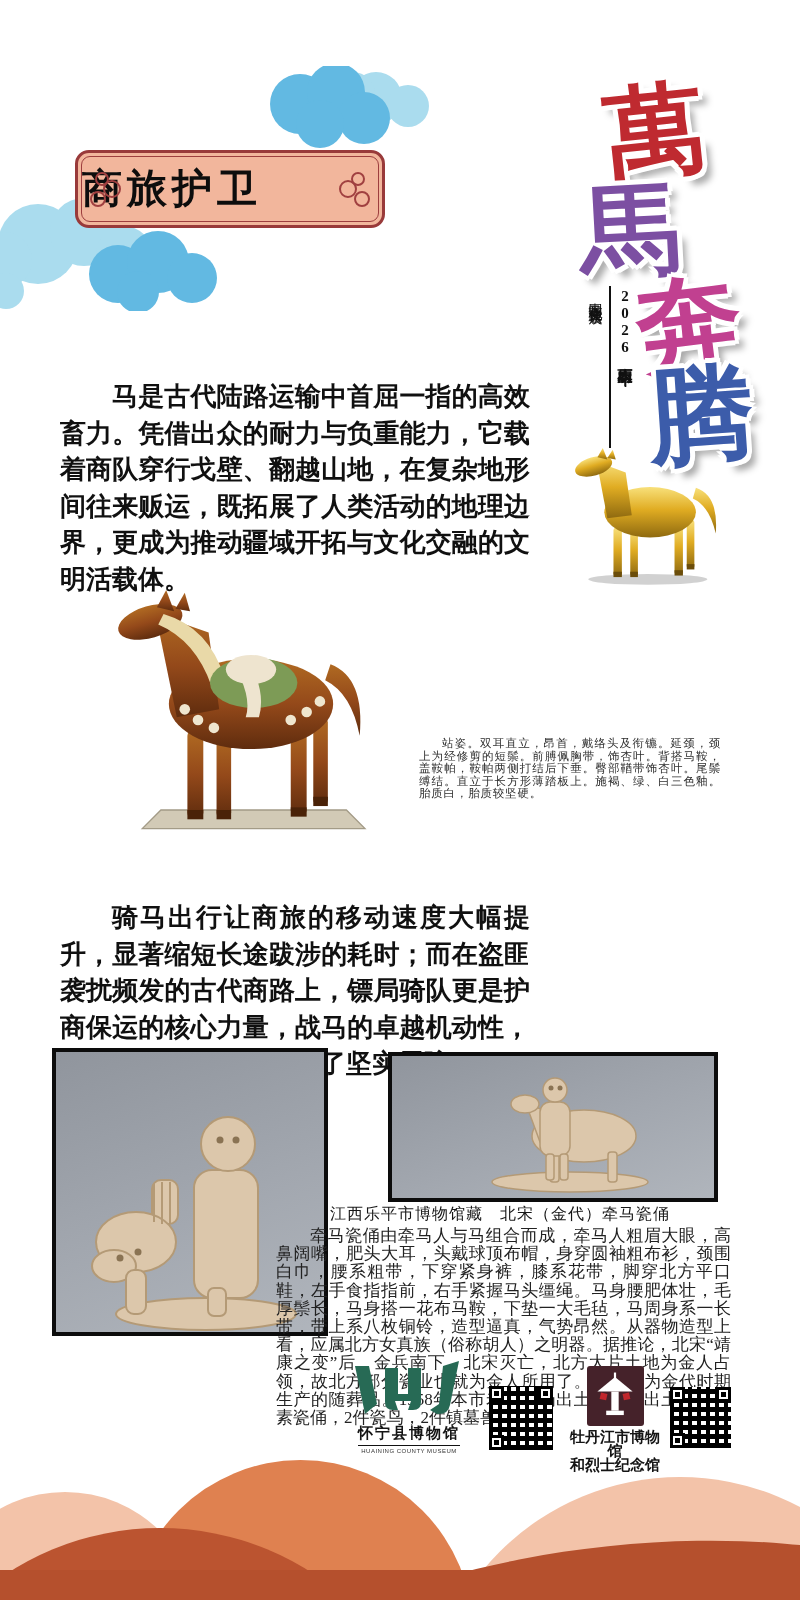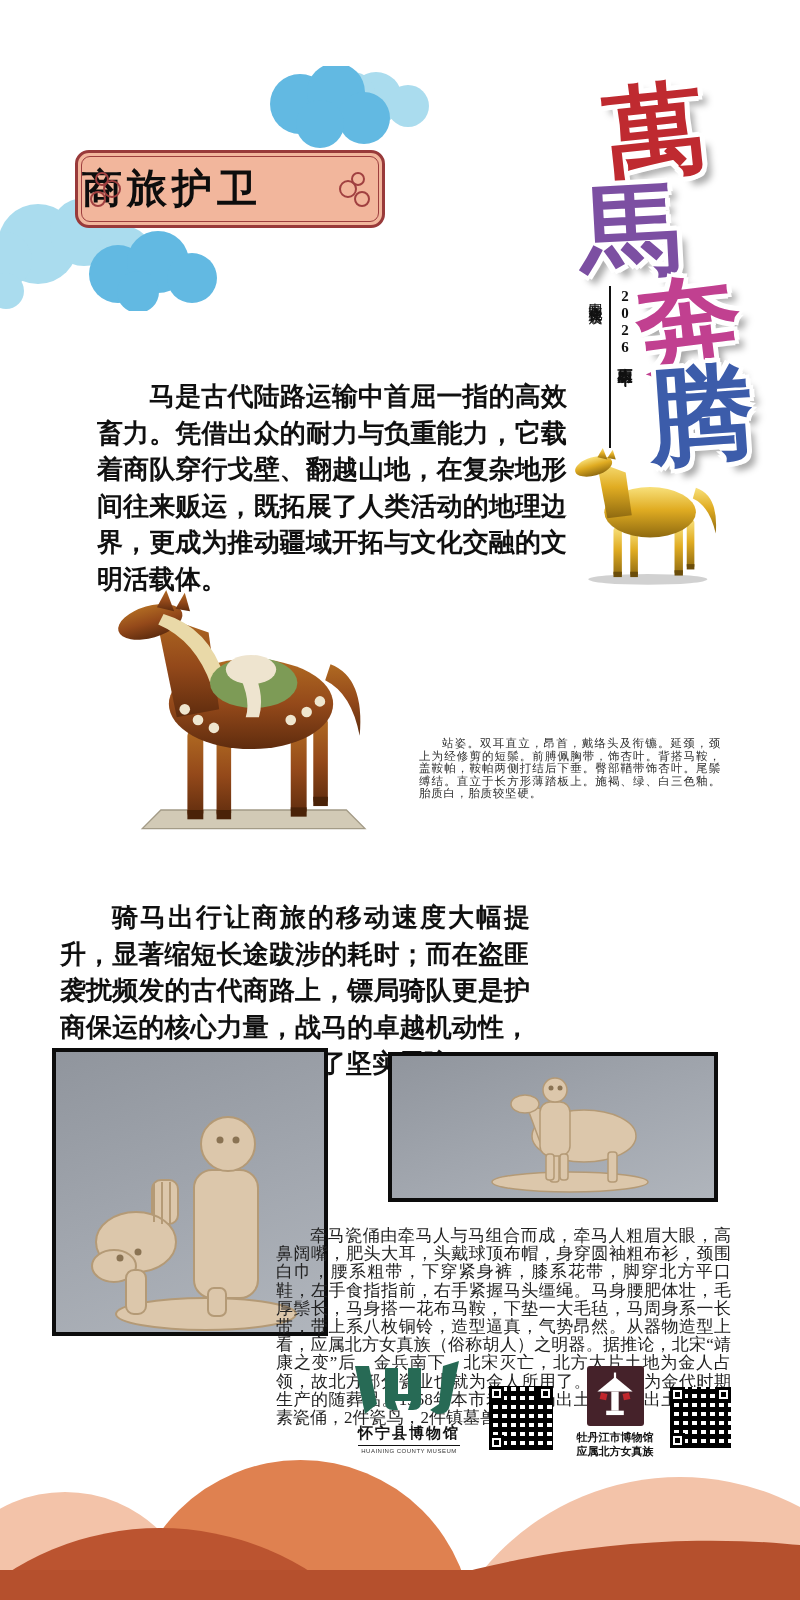--- a/index.html
+++ b/index.html
@@ -32,21 +32,21 @@
   .v{writing-mode:vertical-rl;text-orientation:upright;}
   .year-col{left:615px;top:288px;height:132px;font-weight:700;font-size:15px;color:#111;
             letter-spacing:1px;font-family:"Liberation Serif",serif;}
   .series-col{left:586px;top:292px;height:158px;font-size:14px;color:#111;letter-spacing:1px;
             font-family:"Liberation Serif",serif;}
   .v-divider{left:609px;top:286px;width:2px;height:162px;background:#111;}
 
   
   .para{position:absolute;left:60px;width:470px;font-size:26px;line-height:36.5px;color:#101010;
         font-weight:600;text-align:justify;text-indent:2em;letter-spacing:0;}
-  .para1{top:352px;margin-left:37px;}
+  .para1{top:352px;}
   .para2{top:855px;margin-top:44px;}
 
   
   .sancai-photo{left:92px;top:582px;width:318px;height:252px;}
   .cap1{left:410px;top:692px;width:296px;text-align:center;font-size:15px;color:#1c1c1c;
         font-family:"Liberation Serif",serif;letter-spacing:2px;}
   .desc1{left:404px;top:722px;width:302px;font-size:11.5px;line-height:12.6px;color:#2e2e2e;
         font-family:"Liberation Serif",serif;text-align:justify;text-indent:2em;letter-spacing:.8px;}
 
   
@@ -69,21 +69,21 @@
         repeating-linear-gradient(0deg,#000 0 5px,#fff 5px 9px);}
   .qr .finder{position:absolute;width:15px;height:15px;background:#fff;border:3px solid #000;
         box-sizing:border-box;}
   .qr .finder::after{content:'';position:absolute;inset:2px;background:#000;}
   .qr .f-tl{left:0;top:0;} .qr .f-tr{right:0;top:0;} .qr .f-bl{left:0;bottom:0;}
   .qr1{left:489px;top:1386px;width:64px;height:64px;}
   .qr2{left:670px;top:1387px;width:61px;height:61px;}
   .logo2{left:568px;top:1366px;width:94px;text-align:center;}
   .logo2 .mark{width:57px;height:60px;margin:0 auto;background:#45222a;border-radius:3px;
         display:flex;align-items:center;justify-content:center;}
-  .logo2 .l1,.logo2 .l2{font-size:11px;color:#141414;font-weight:700;line-height:14px;
+  .logo2 .l1,.logo2 .l2{font-size:15px;color:#141414;font-weight:700;line-height:14px;
         font-family:Liberation Serif, serif;}
   .logo2 .l1{margin-top:4px;}
 
   
   .hill{position:absolute;border-radius:50%;}
   .hill-peach-l{left:-70px;top:1492px;width:270px;height:270px;background:#f3c3a9;}
   .hill-orange{left:128px;top:1460px;width:345px;height:345px;background:#df8150;}
   .hill-peach-r{left:425px;top:1477px;width:510px;height:510px;background:#f3c3a9;}
   .hill-rust-l{left:-120px;top:1528px;width:560px;height:560px;background:#bb5430;}
   .hill-rust-band{left:170px;top:1545px;width:920px;height:420px;background:#b5502d;
@@ -271,20 +271,21 @@
         <rect x="154" y="98" width="8" height="26" rx="3"></rect>
         <rect x="168" y="98" width="8" height="26" rx="3"></rect>
       </g>
       <g fill="#8a7353">
           <circle cx="159" cy="32" r="2.5"></circle>
           <circle cx="168" cy="32" r="2.5"></circle>
         </g>
     </svg>
   </div>
 
+  <div class="abs cap2">江西乐平市博物馆藏　北宋（金代）牵马瓷俑</div>
   <p class="abs desc2" style="margin:0;">牵马瓷俑由牵马人与马组合而成，牵马人粗眉大眼，高鼻阔嘴，肥头大耳，头戴球顶布帽，身穿圆袖粗布衫，颈围白巾，腰系粗带，下穿紧身裤，膝系花带，脚穿北方平口鞋，左手食指指前，右手紧握马头缰绳。马身腰肥体壮，毛厚鬃长，马身搭一花布马鞍，下垫一大毛毡，马周身系一长带，带上系八枚铜铃，造型逼真，气势昂然。从器物造型上看，应属北方女真族（俗称胡人）之明器。据推论，北宋“靖康之变”后，金兵南下，北宋灭亡，北方大片土地为金人占领，故北方部分瓷业也就为金人所用了。该器应为金代时期生产的随葬品。1958年本市老飞机场出土，同时出土有三件素瓷俑，2件瓷鸟，2件镇墓兽。</p>
 
   <div class="abs logo1">
     <svg width="120" height="60" viewBox="0 0 120 60">
       <g fill="#276a55">
         <path d="M6,6 L20,6 L28,44 L16,54 Z"></path>
         <path d="M36,8 h13 v26 h10 v-26 h13 v34 q0,8 -8,8 h-5 l3,-9 h-16 l3,9 h-5 q-8,0 -8,-8 Z"></path>
         <path d="M94,6 l16,-5 -9,44 q-2,10 -13,9 l-7,-4 9,-6 Z"></path>
       </g>
     </svg>
@@ -305,21 +306,21 @@
       <svg width="44" height="50" viewBox="0 0 60 68">
         <rect x="28.5" y="2" width="3" height="10" fill="#fff"></rect>
         <polygon points="30,8 54,28 6,28" fill="#fff"></polygon>
         <rect x="25" y="28" width="10" height="26" fill="#fff"></rect>
         <rect x="10" y="30" width="9" height="9" fill="#c1272d" transform="rotate(12 14 34)"></rect>
         <rect x="41" y="30" width="9" height="9" fill="#c1272d" transform="rotate(-12 46 34)"></rect>
         <rect x="18" y="54" width="24" height="6" fill="#fff"></rect>
       </svg>
     </div>
     <div class="l1">牡丹江市博物馆</div>
-    <div class="l2">应属北方女真族</div>
+    <div class="l2">和烈士纪念馆</div>
   </div>
 
   <div class="qr qr2 abs">
     <div class="finder f-tl"></div>
     <div class="finder f-tr"></div>
     <div class="finder f-bl"></div>
   </div>
 
   <div class="hill hill-peach-l"></div>
   <div class="hill hill-orange"></div>

